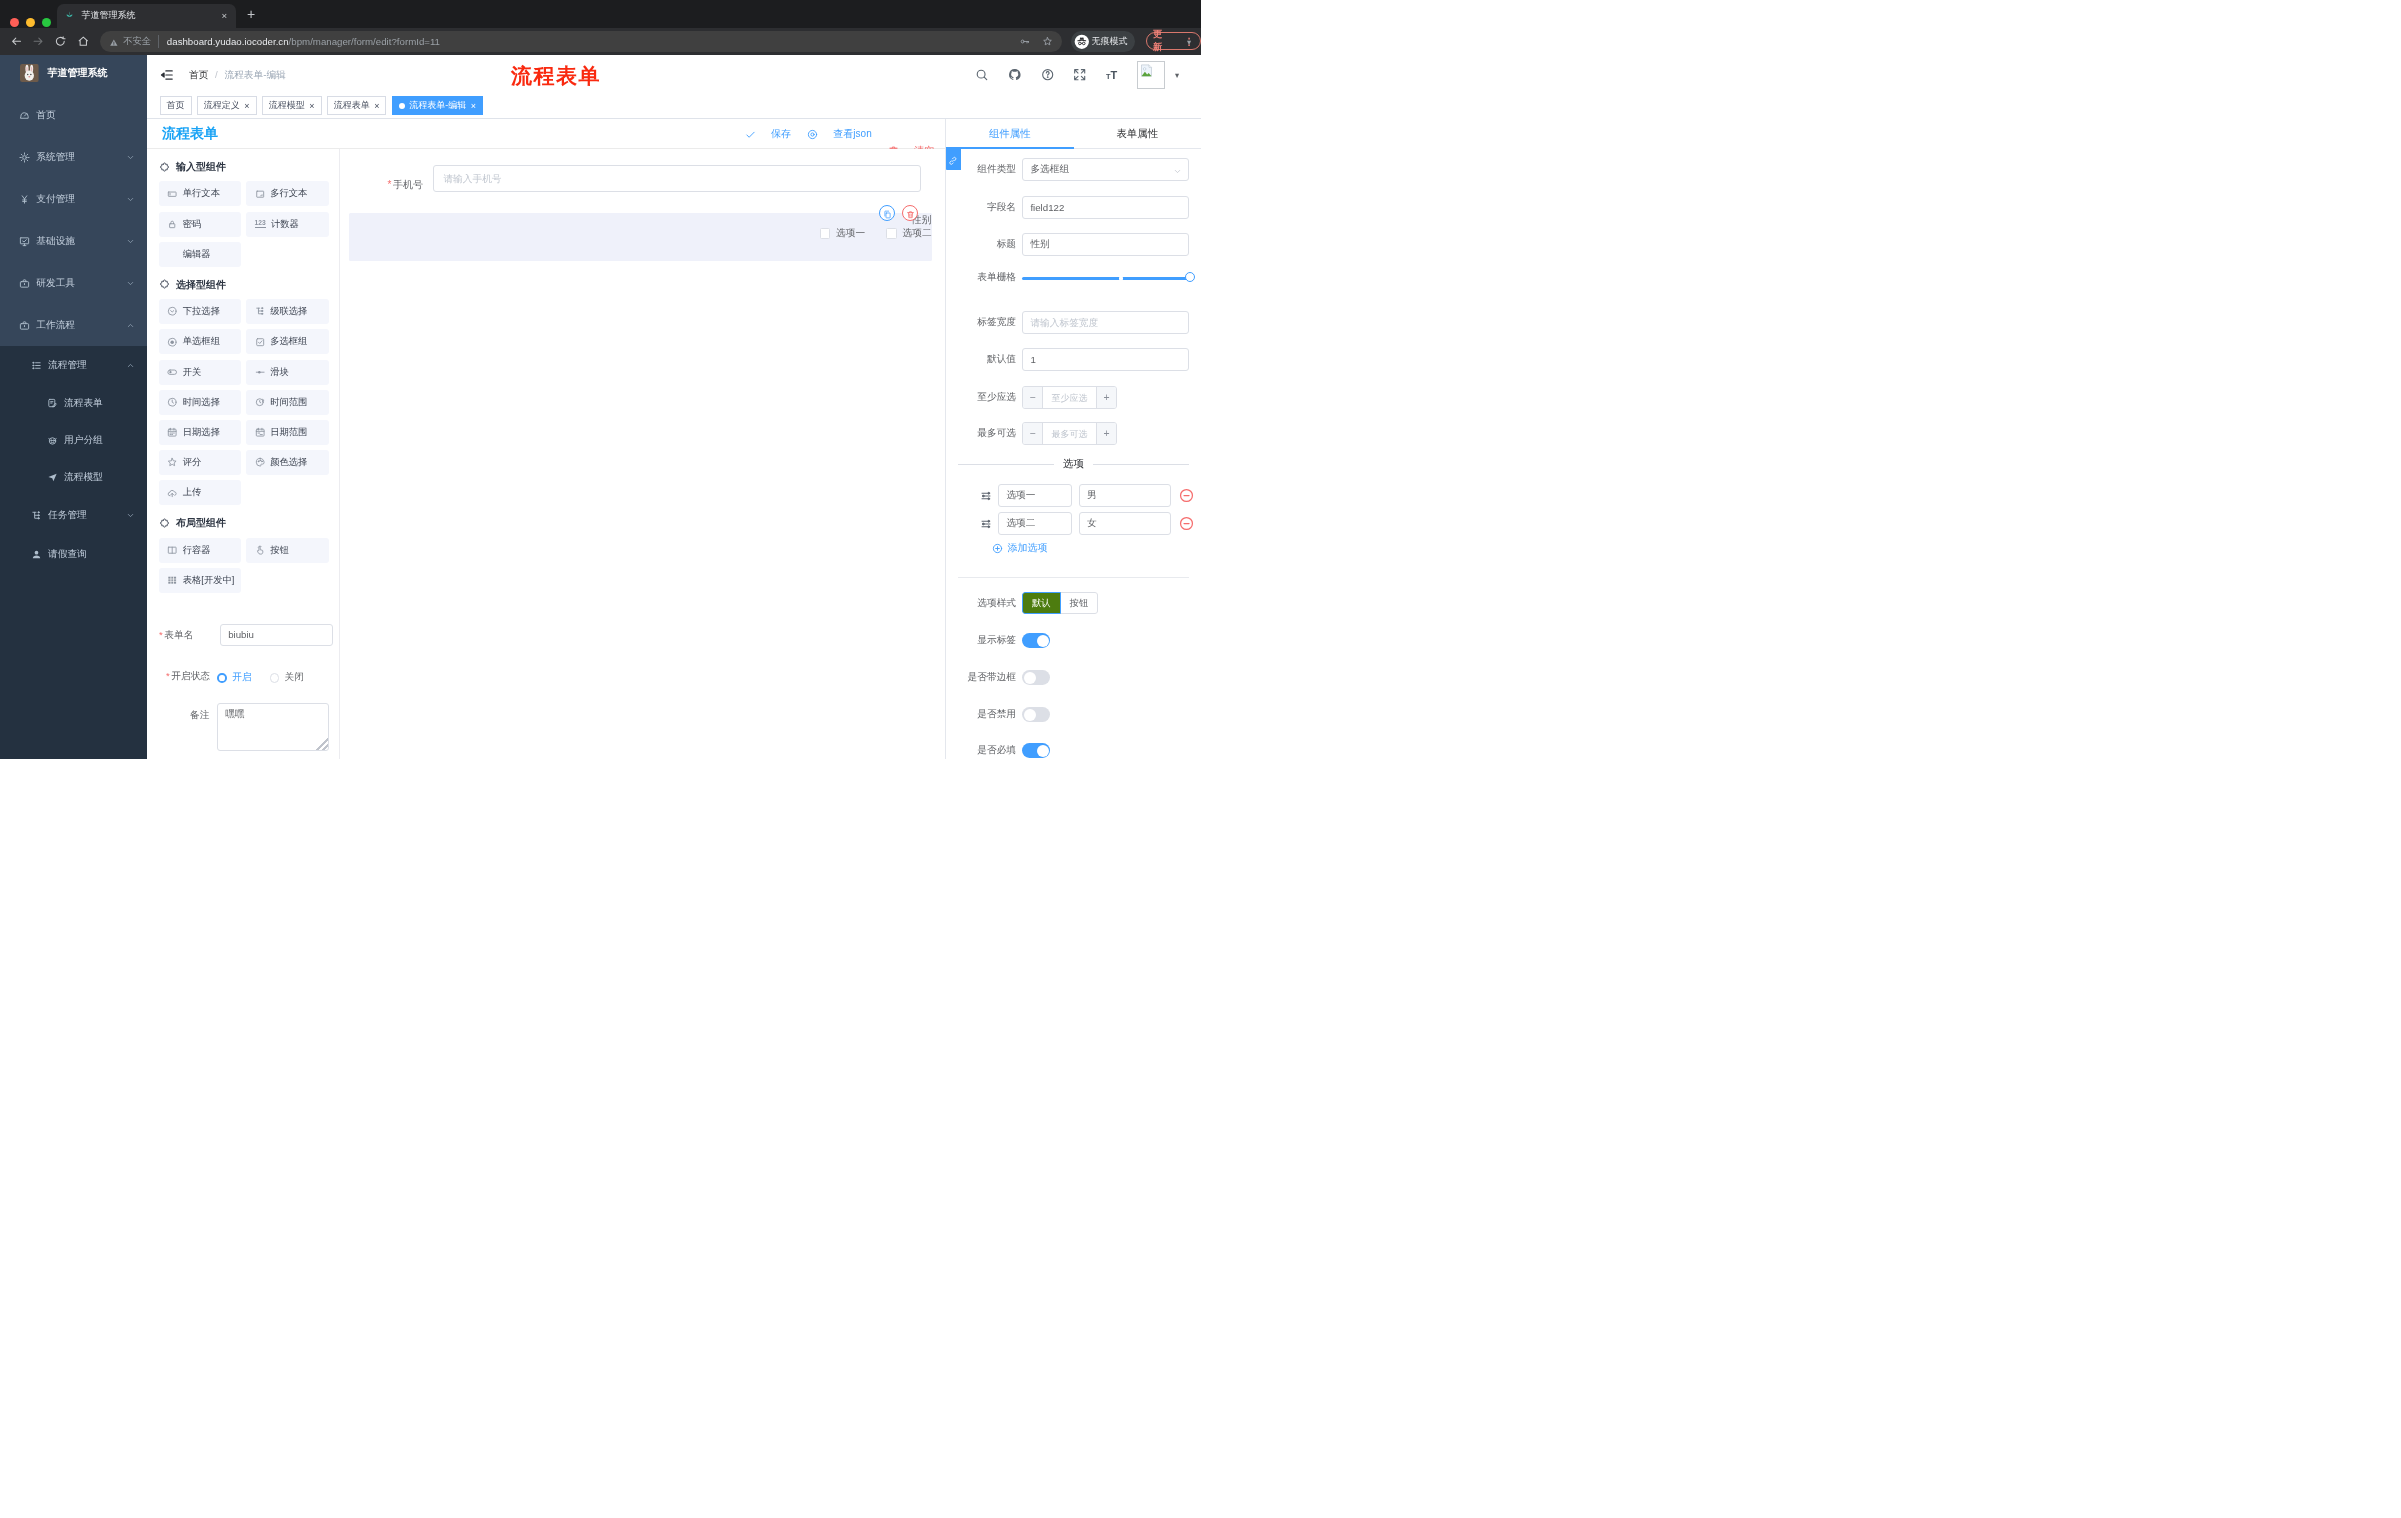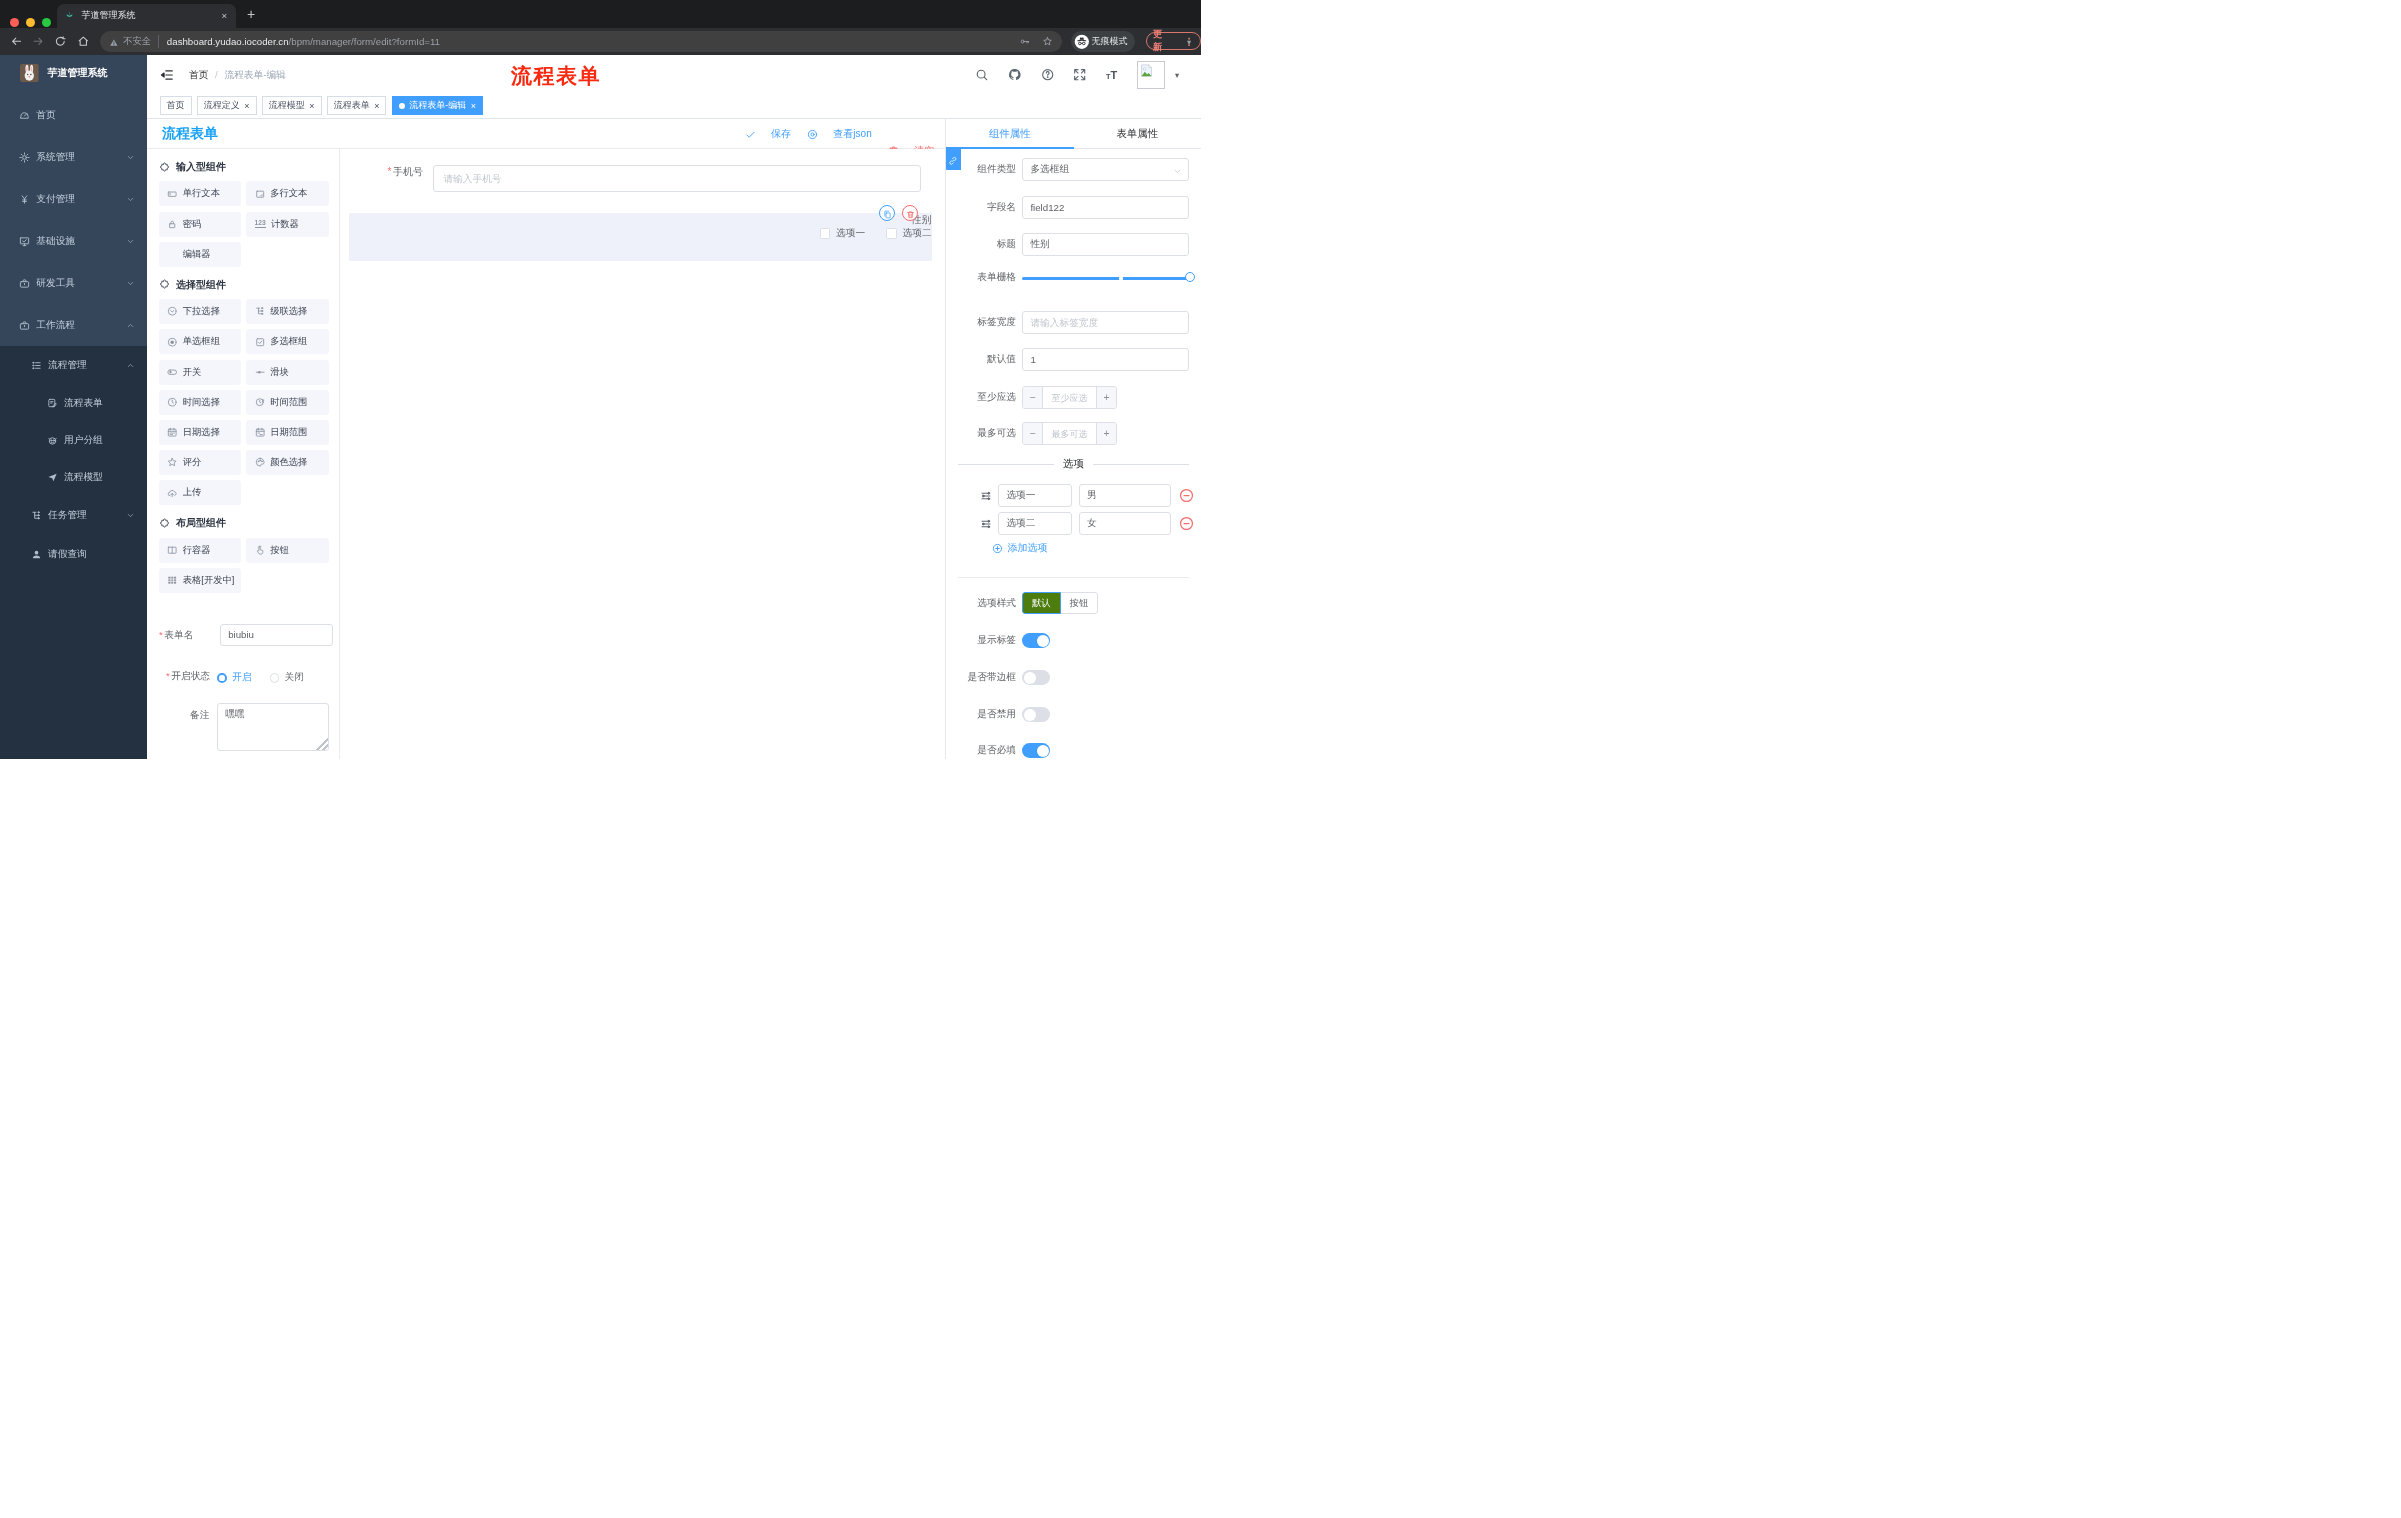--- a/index.html
+++ b/index.html
@@ -106,21 +106,21 @@
            padding:3.7px 7.4px; resize:none; outline:none; font-family:inherit;
            background:linear-gradient(135deg, transparent 0 92%, #c0c4cc 92% 94%, transparent 94% 96%, #c0c4cc 96% 98%, transparent 98%); }
   .radios { display:flex; gap:18px; padding-top:6px; }
   .radio { display:flex; align-items:center; gap:5.2px; font-size:9.7px; color:#606266; cursor:pointer; }
   .rdot { width:9.7px; height:9.7px; border-radius:50%; border:0.7px solid #dcdfe6; background:#fff; }
   .radio.on .rdot { border:2.6px solid #409eff; }
   .radio.on { color:#409eff; }
 
   
   .canvas { position:absolute; left:340px; top:149px; right:256px; bottom:0; background:#fff; }
-  .cv-row { position:absolute; left:0; right:0; display:flex; align-items:flex-start; }
+  .cv-row { position:absolute; left:0; right:0; display:flex; align-items:flex-end; }
   .cv-label { width:83px; text-align:right; font-size:10px; color:#606266; }
   .phone-row { top:16.3px; height:27px; }
   .phone-input { margin-left:10.4px; width:488px; height:27px; border:0.7px solid #dcdfe6; border-radius:3px;
                  font-size:9.7px; color:#606266; padding:0 9px; outline:none; font-family:inherit; }
   .sel-block { position:absolute; left:9px; right:13.4px; top:64px; height:48px; background:#eff1fa; border-radius:1.5px; }
   .sel-inner { display:flex; align-items:flex-end; height:100%;flex-direction:column; }
   .sel-inner .cv-label { width:74px; }
   .cbgroup { display:flex; gap:21px; margin-left:10.4px; }
   .cbitem { display:flex; align-items:center; gap:6px; font-size:9.7px; color:#606266; cursor:pointer; }
   .cbbox { width:10.4px; height:10.4px; border:0.7px solid #dcdfe6; border-radius:1.5px; background:#fff; }

